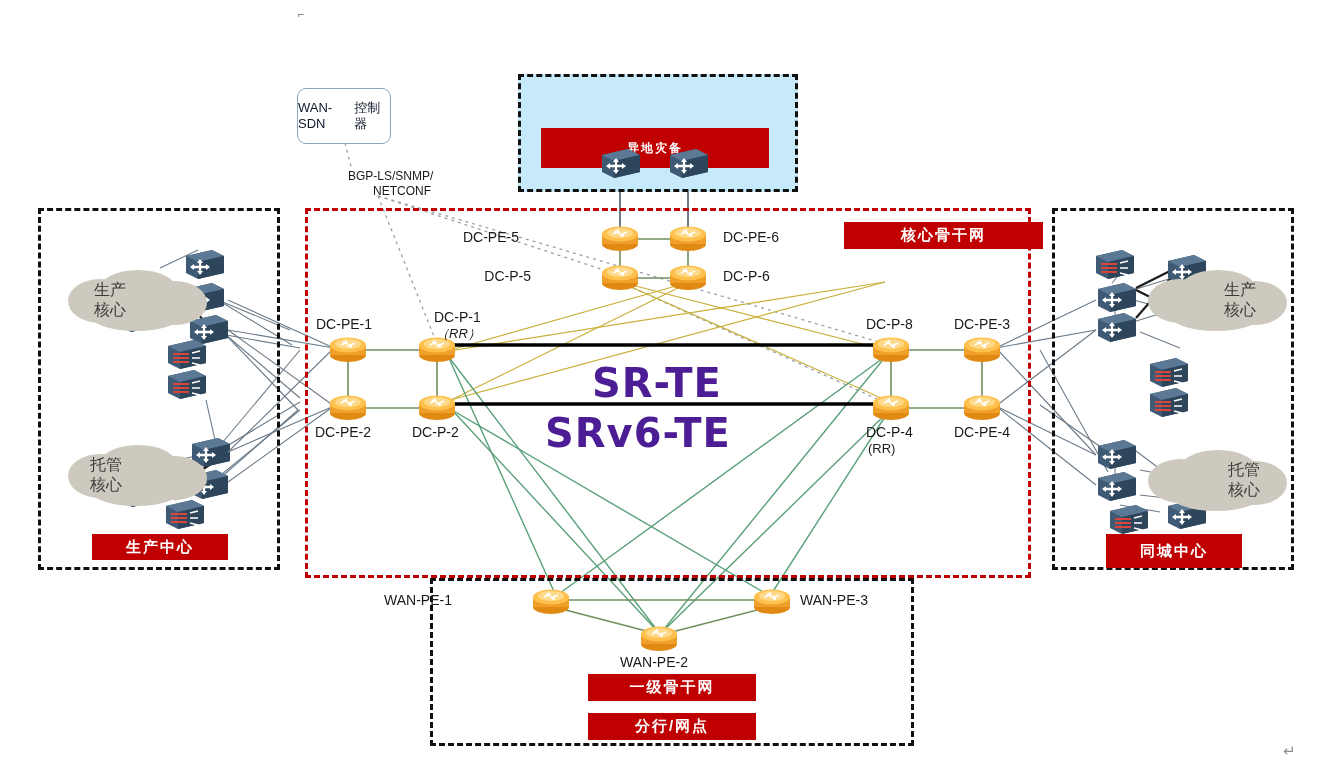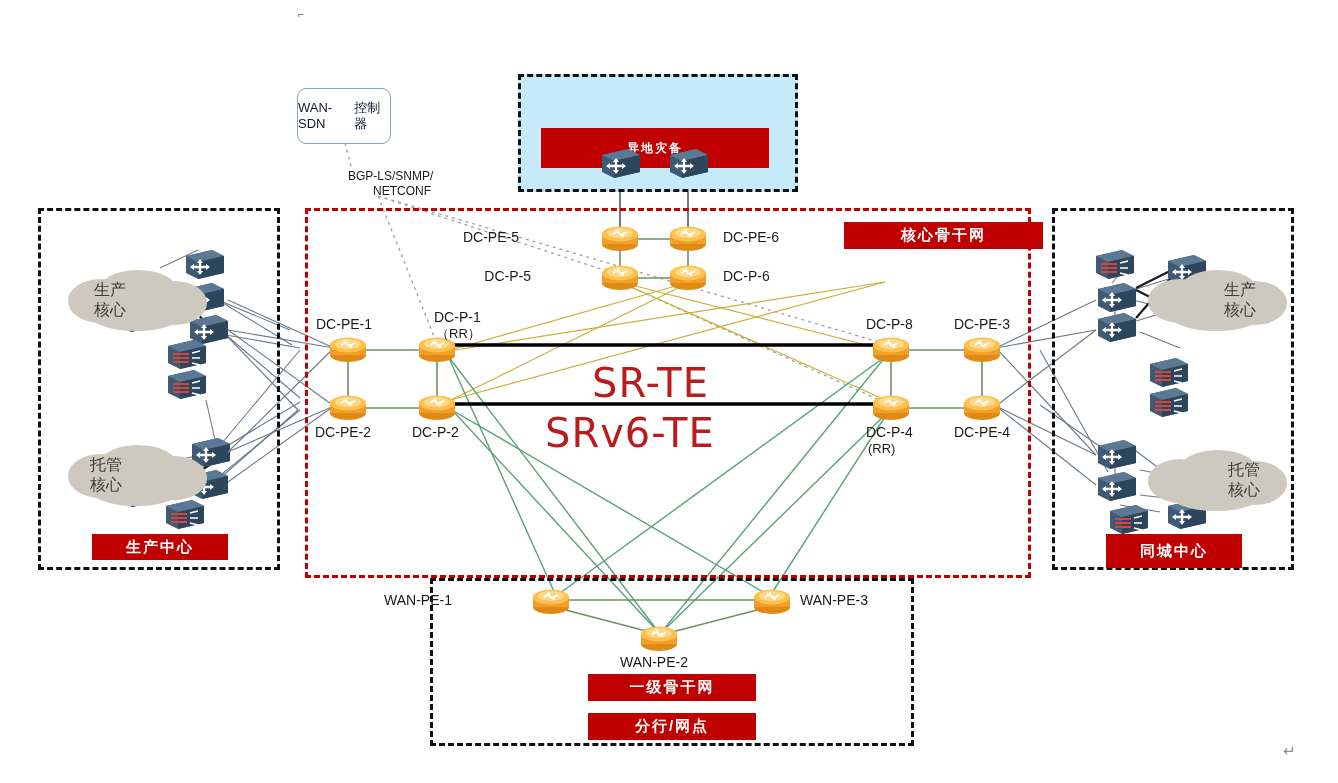--- a/index.html
+++ b/index.html
@@ -11,21 +11,21 @@
   .dash-red{border:3px dashed #c00000;}
   .bluefill{background:#c6eaf9;}
   .greenfill{background:#e2eecd;}
   .redbadge{position:absolute;background:#c00000;color:#fff;font-weight:bold;
             display:flex;align-items:center;justify-content:center;
             letter-spacing:2px;box-sizing:border-box;}
   .lbl{position:absolute;color:#1a1a1a;white-space:nowrap;line-height:1.12;}
   .sdn{position:absolute;box-sizing:border-box;border:1.5px solid #8aa6bf;border-radius:9px;
        background:#fff;display:flex;flex-direction:row;align-items:center;justify-content:center;
        color:#0f172a;line-height:1.25;}
-  .srte{position:absolute;color:#b91c1c;font-weight:normal;letter-spacing:1px;
+  .srte{position:absolute;color:#4c1d95;font-weight:bold;letter-spacing:1px;
         font-family:"DejaVu Sans","Liberation Sans",sans-serif;}
   .cloud{position:absolute;}
   .node{position:absolute;}
   .ret{position:absolute;color:#8d8d8d;font-size:15px;}
   .topmark{position:absolute;color:#5a6a78;font-size:11px;letter-spacing:-1px;}
 </style>
 </head>
 <body>
 
 <div id="stage">
@@ -374,21 +374,21 @@
   <rect x="2" y="12" width="36" height="10" fill="#f0a02a"></rect>
   <ellipse cx="20" cy="12" rx="18" ry="7.5" fill="#ffc14d"></ellipse>
   <ellipse cx="20" cy="11" rx="13" ry="5" fill="#ffd98a"></ellipse>
   <g stroke="#fff" stroke-width="1.4" fill="none">
     <path d="M13,12 l6,-3 M19,9 l-2,-1.6 M19,9 l-2,2"></path>
     <path d="M27,10 l-6,3 M21,13 l2,1.6 M21,13 l2,-2"></path>
     <path d="M15,9 l5,2 M24,14 l-5,-2"></path>
   </g>
 </svg></div>
       <div class="lbl" style="font-size: 14px; top: 310px; left: 434px;">DC-P-1</div>
-      <div class="lbl" style="font-size: 13px; top: 327px; left: 436px;">（RR）</div>
+      <div class="lbl" style="font-size: 13px; top: 327px; left: 436px; font-style: italic;">（RR）</div>
       <div class="node" style="left: 328px; top: 391px;">
 <svg width="40" height="30" viewBox="0 0 40 30">
   <ellipse cx="20" cy="22" rx="18" ry="7" fill="#e08a14"></ellipse>
   <rect x="2" y="12" width="36" height="10" fill="#f0a02a"></rect>
   <ellipse cx="20" cy="12" rx="18" ry="7.5" fill="#ffc14d"></ellipse>
   <ellipse cx="20" cy="11" rx="13" ry="5" fill="#ffd98a"></ellipse>
   <g stroke="#fff" stroke-width="1.4" fill="none">
     <path d="M13,12 l6,-3 M19,9 l-2,-1.6 M19,9 l-2,2"></path>
     <path d="M27,10 l-6,3 M21,13 l2,1.6 M21,13 l2,-2"></path>
     <path d="M15,9 l5,2 M24,14 l-5,-2"></path>

